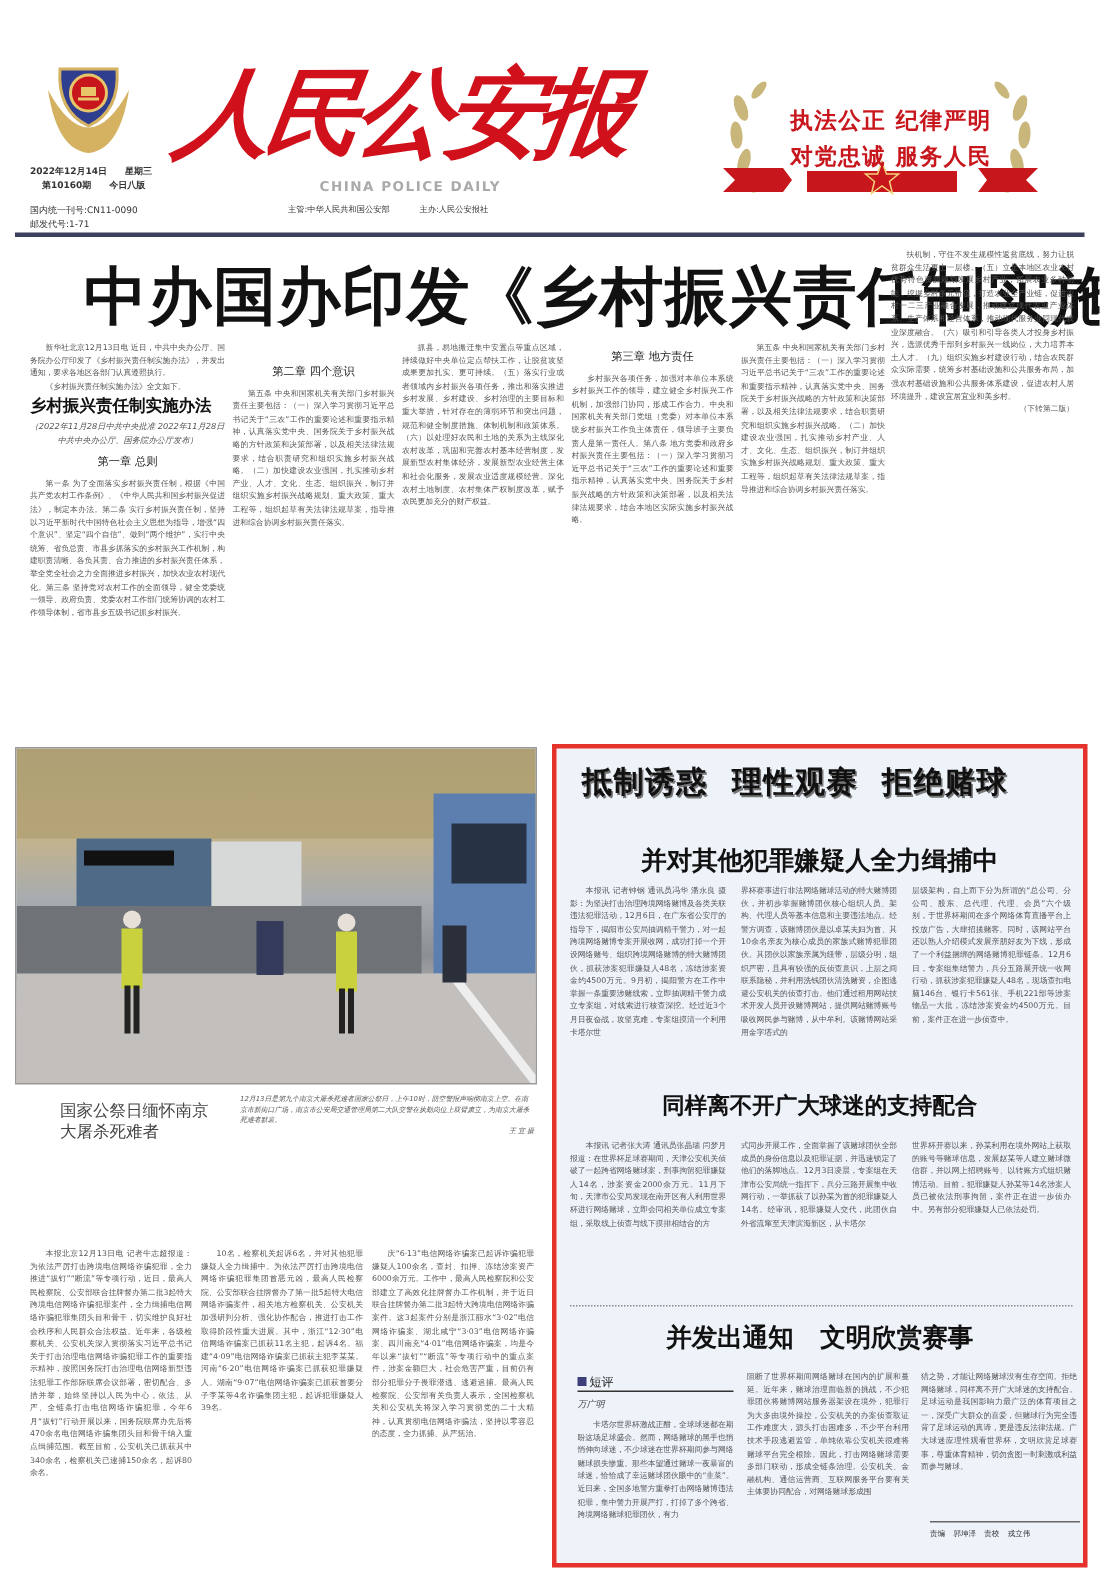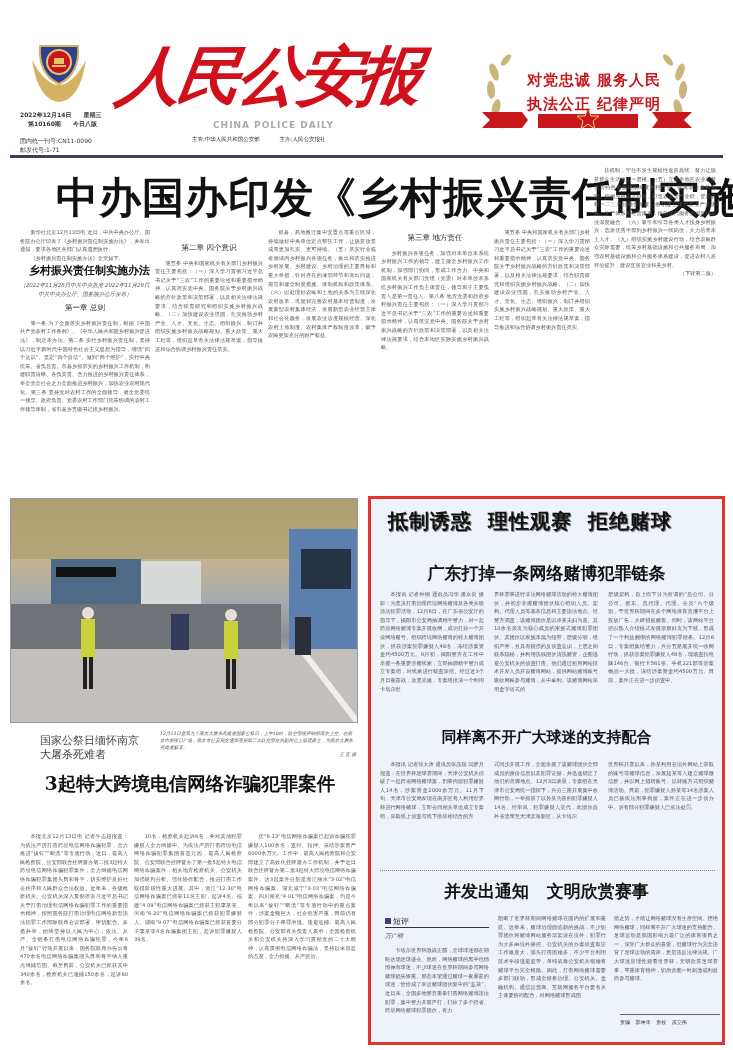--- a/index.html
+++ b/index.html
@@ -18,21 +18,21 @@
 .sponsor span{margin-right:18px}
 .motto{left:482px;top:42px;width:230px;height:92px}
 .motto .txt{position:absolute;left:32px;top:26px;width:160px;text-align:center;color:#c8161d;font-weight:bold;font-size:15px;line-height:24px;font-family:"DejaVu Sans",sans-serif;letter-spacing:1px}
 .rule{left:10px;top:155px;width:713px;height:3px;background:#3a3f5c}
 
 .h1{left:56px;top:170px;font-family:"DejaVu Serif",serif;font-size:42px;font-weight:bold;color:#111;letter-spacing:1px;white-space:nowrap}
 
 .col{font-size:5.2px;line-height:8.6px;color:#555;text-align:justify;overflow:hidden}
 .col p{text-indent:2em}
 .col .ch{text-align:center;font-weight:normal;font-size:7.5px;color:#222;margin:6px 0;text-indent:0}
-.col .sub{text-align:right;font-weight:bold;font-size:11px;color:#111;margin:5px 0;font-family:"DejaVu Serif",serif;text-indent:0}
+.col .sub{text-align:left;font-weight:bold;font-size:11px;color:#111;margin:5px 0;font-family:"DejaVu Serif",serif;text-indent:0}
 .col .note{text-align:center;font-style:italic;font-size:5.5px;text-indent:0}
 .col .cont{text-align:right;text-indent:0}
 
 .photo{left:10px;top:498px;width:348px;height:225px;overflow:hidden;background:linear-gradient(180deg,#b7a984 0%,#c7b48a 25%,#a7acaf 45%,#8b8f94 62%,#c4c0bd 78%,#bdb9b6 100%);border:1px solid #999}
 .caption-title{left:40px;top:734px;font-size:11px;line-height:14px;color:#444;text-align:left;width:104px}
 .caption-body{left:160px;top:730px;width:196px;font-size:4.6px;line-height:7px;color:#555;font-style:italic}
 .caption-credit{text-align:right}
 .h2{left:20px;top:770px;width:340px;font-family:"DejaVu Serif",serif;font-size:18.5px;line-height:28px;font-weight:bold;color:#111;text-align:center}
 
 .redbox{left:368px;top:496px;width:357px;height:549px;border:3px solid #e5322d;background:#eef2f9}
@@ -85,22 +85,22 @@
       <ellipse cx="196" cy="66" rx="4" ry="9" transform="rotate(-15 196 66)"></ellipse>
       <ellipse cx="186" cy="80" rx="4" ry="8" transform="rotate(-45 186 80)"></ellipse>
       <ellipse cx="186" cy="18" rx="3" ry="7" transform="rotate(-40 186 18)"></ellipse>
     </g>
     <polygon points="0,78 40,78 46,86 40,94 0,94 8,86" fill="#c8161d" transform="translate(0,-8)"></polygon>
     <polygon points="170,78 210,78 202,86 210,94 170,94 176,86" fill="#c8161d" transform="translate(0,-8)"></polygon>
     <rect x="56" y="72" width="100" height="14" fill="#c8161d"></rect>
     <polygon points="106,66 109,74 117,74 111,79 113,87 106,82 99,87 101,79 95,74 103,74" fill="#c8161d" stroke="#f2d37a" stroke-width="1"></polygon>
   </svg>
   <div class="txt">
+    <div>执法公正  纪律严明</div>
     <div>对党忠诚  服务人民</div>
-    <div>执法公正  纪律严明</div>
   </div>
 </div>
 <div class="abs rule"></div>
 
 <div class="abs h1">中办国办印发《乡村振兴责任制实施办法》</div>
 
 <div class="abs col" style="left:20px;top:228px;width:130px;height:256px">
   <p>新华社北京12月13日电  近日，中共中央办公厅、国务院办公厅印发了《乡村振兴责任制实施办法》，并发出通知，要求各地区各部门认真遵照执行。</p>
   <p>《乡村振兴责任制实施办法》全文如下。</p>
   <div class="sub">乡村振兴责任制实施办法</div>
@@ -152,38 +152,37 @@
     </g>
   </svg>
 </div>
 <div class="abs caption-title">国家公祭日缅怀南京大屠杀死难者</div>
 <div class="abs caption-body">
   <div>12月13日是第九个南京大屠杀死难者国家公祭日，上午10时，防空警报声响彻南京上空。在南京市新街口广场，南京市公安局交通管理局第二大队交警在执勤岗位上双臂肃立，为南京大屠杀死难者默哀。</div>
   <div class="caption-credit">王  宜  摄</div>
 </div>
 
 <div class="abs h2">
-  <div>3起特大跨境电信网络诈骗犯罪案件</div>
 </div>
 <div class="abs col" style="left:20px;top:832px;width:108px;height:212px">
   <p>本报北京12月13日电  记者牛志超报道：为依法严厉打击跨境电信网络诈骗犯罪，全力推进“拔钉”“断流”等专项行动，近日，最高人民检察院、公安部联合挂牌督办第二批3起特大跨境电信网络诈骗犯罪案件，全力缉捕电信网络诈骗犯罪集团头目和骨干，切实维护良好社会秩序和人民群众合法权益。近年来，各级检察机关、公安机关深入贯彻落实习近平总书记关于打击治理电信网络诈骗犯罪工作的重要指示精神，按照国务院打击治理电信网络新型违法犯罪工作部际联席会议部署，密切配合、多措并举，始终坚持以人民为中心，依法、从严、全链条打击电信网络诈骗犯罪，今年6月“拔钉”行动开展以来，国务院联席办先后将470余名电信网络诈骗集团头目和骨干纳入重点缉捕范围。截至目前，公安机关已抓获其中340余名，检察机关已逮捕150余名，起诉80余名。</p>
 </div>
 <div class="abs col" style="left:134px;top:832px;width:108px;height:212px">
   <p>10名，检察机关起诉6名，并对其他犯罪嫌疑人全力缉捕中。为依法严厉打击跨境电信网络诈骗犯罪集团首恶元凶，最高人民检察院、公安部联合挂牌督办了第一批5起特大电信网络诈骗案件，相关地方检察机关、公安机关加强研判分析、强化协作配合，推进打击工作取得阶段性重大进展。其中，浙江“12·30”电信网络诈骗案已抓获11名主犯，起诉4名。福建“4·09”电信网络诈骗案已抓获主犯李某某。河南“6·20”电信网络诈骗案已抓获犯罪嫌疑人。湖南“9·07”电信网络诈骗案已抓获首要分子李某等4名诈骗集团主犯，起诉犯罪嫌疑人39名。</p>
 </div>
 <div class="abs col" style="left:248px;top:832px;width:108px;height:212px">
   <p>庆“6·13”电信网络诈骗案已起诉诈骗犯罪嫌疑人100余名，查封、扣押、冻结涉案资产6000余万元。工作中，最高人民检察院和公安部建立了高效化挂牌督办工作机制，并于近日联合挂牌督办第二批3起特大跨境电信网络诈骗案件。这3起案件分别是浙江丽水“3·02”电信网络诈骗案、湖北咸宁“3·03”电信网络诈骗案、四川南充“4·01”电信网络诈骗案，均是今年以来“拔钉”“断流”等专项行动中的重点案件，涉案金额巨大，社会危害严重，目前仍有部分犯罪分子畏罪潜逃、逃避追捕。最高人民检察院、公安部有关负责人表示，全国检察机关和公安机关将深入学习贯彻党的二十大精神，认真贯彻电信网络诈骗法，坚持以零容忍的态度，全力抓捕、从严惩治。</p>
 </div>
 
 <div class="abs redbox"></div>
 <div class="abs slogan">
   <span>抵制诱惑</span><span>理性观赛</span><span>拒绝赌球</span>
 </div>
 
-<div class="abs rb-h" style="top:562px;font-size:17px">广东打掉一条网络赌博犯罪链条</div>
+<div class="abs rb-h" style="top:562px;font-size:17px">并对其他犯罪嫌疑人全力缉捕中</div>
 <div class="abs col" style="left:380px;top:590px;width:104px;height:118px">
   <p>本报讯  记者钟钢 通讯员冯华 潘永良 摄影：为坚决打击治理跨境网络赌博及各类关联违法犯罪活动，12月6日，在广东省公安厅的指导下，揭阳市公安局抽调精干警力，对一起跨境网络赌博专案开展收网，成功打掉一个开设网络赌号、组织跨境网络赌博的特大赌博团伙，抓获涉案犯罪嫌疑人48名，冻结涉案资金约4500万元。9月初，揭阳警方在工作中掌握一条重要涉赌线索，立即抽调精干警力成立专案组，对线索进行核查深挖。经过近3个月日夜奋战，攻坚克难，专案组摸清一个利用卡塔尔世</p>
 </div>
 <div class="abs col" style="left:494px;top:590px;width:104px;height:118px">
   <p style="text-indent:0">界杯赛事进行非法网络赌球活动的特大赌博团伙，并初步掌握赌博团伙核心组织人员、架构、代理人员等基本信息和主要违法地点。经警方调查，该赌博团伙是以卓某夫妇为首、其10余名亲友为核心成员的家族式赌博犯罪团伙。其团伙以家族亲属为纽带，层级分明，组织严密，且具有较强的反侦查意识，上层之间联系隐秘，并利用洗钱团伙清洗赌资，企图逃避公安机关的侦查打击。他们通过租用网站技术开发人员开设赌博网站，提供网站赌博账号吸收网民参与赌博，从中牟利。该赌博网站采用金字塔式的</p>
 </div>
 <div class="abs col" style="left:608px;top:590px;width:106px;height:118px">
   <p style="text-indent:0">层级架构，自上而下分为所谓的“总公司、分公司、股东、总代理、代理、会员”六个级别，于世界杯期间在多个网络体育直播平台上投放广告，大肆招揽赌客。同时，该网站平台还以熟人介绍模式发展亲朋好友为下线，形成了一个利益捆绑的网络赌博犯罪链条。12月6日，专案组集结警力，兵分五路展开统一收网行动，抓获涉案犯罪嫌疑人48名，现场查扣电脑146台、银行卡561张、手机221部等涉案物品一大批，冻结涉案资金约4500万元。目前，案件正在进一步侦查中。</p>
 </div>
 

